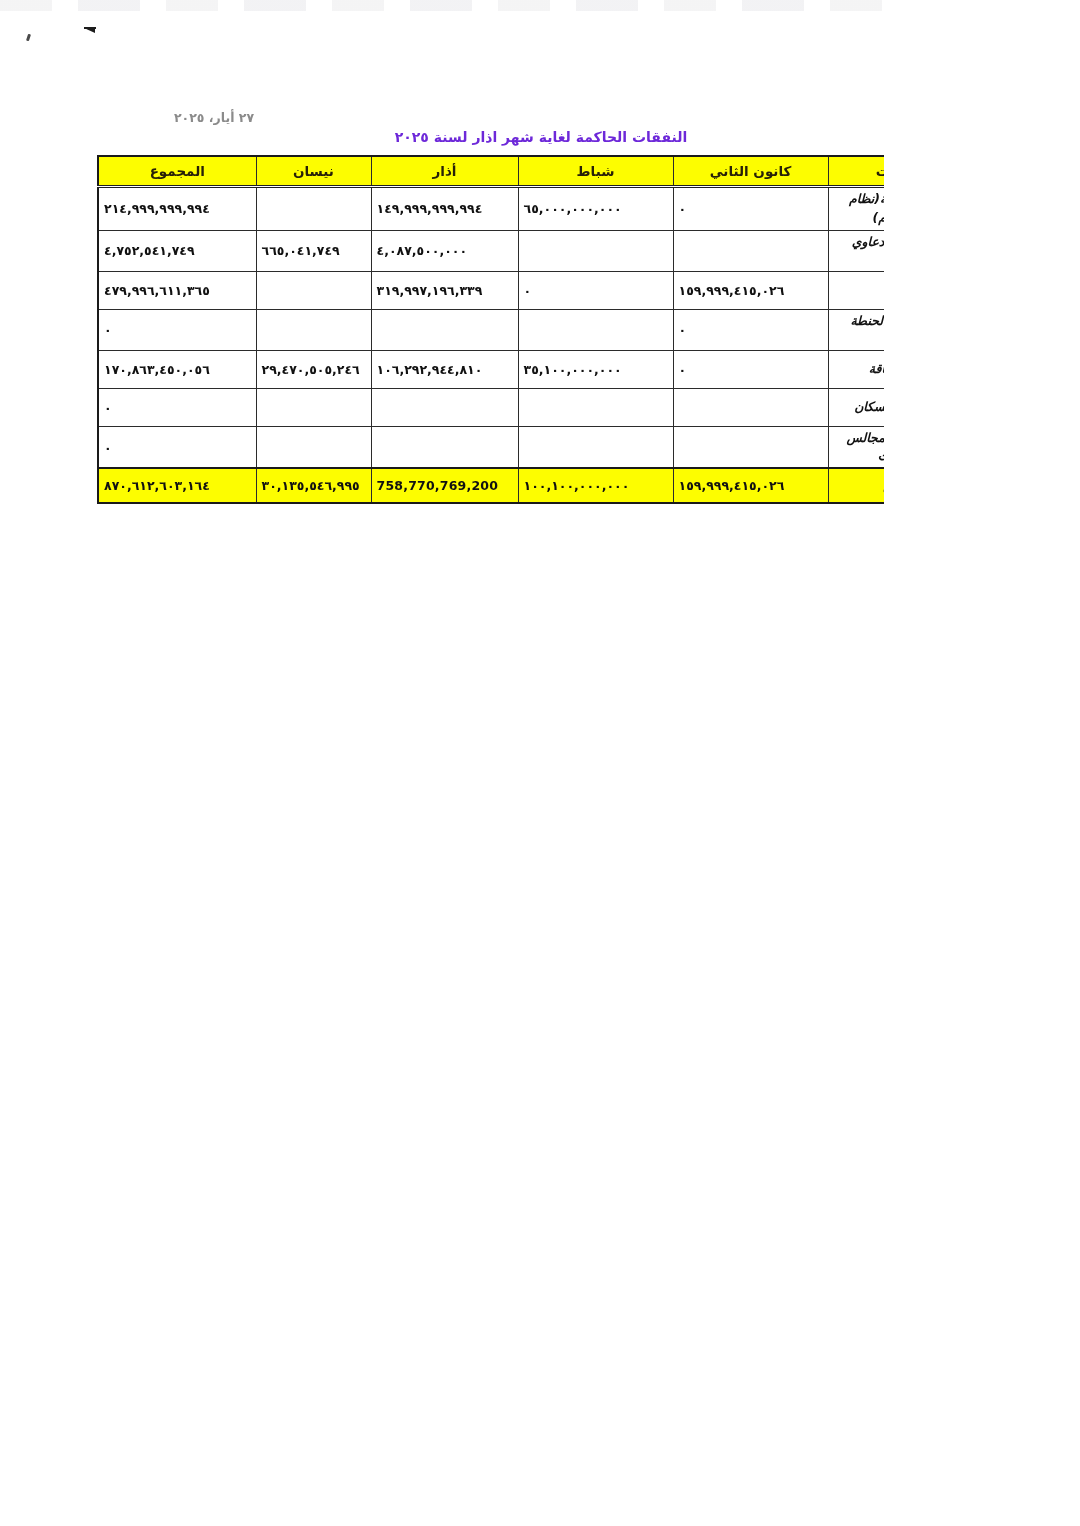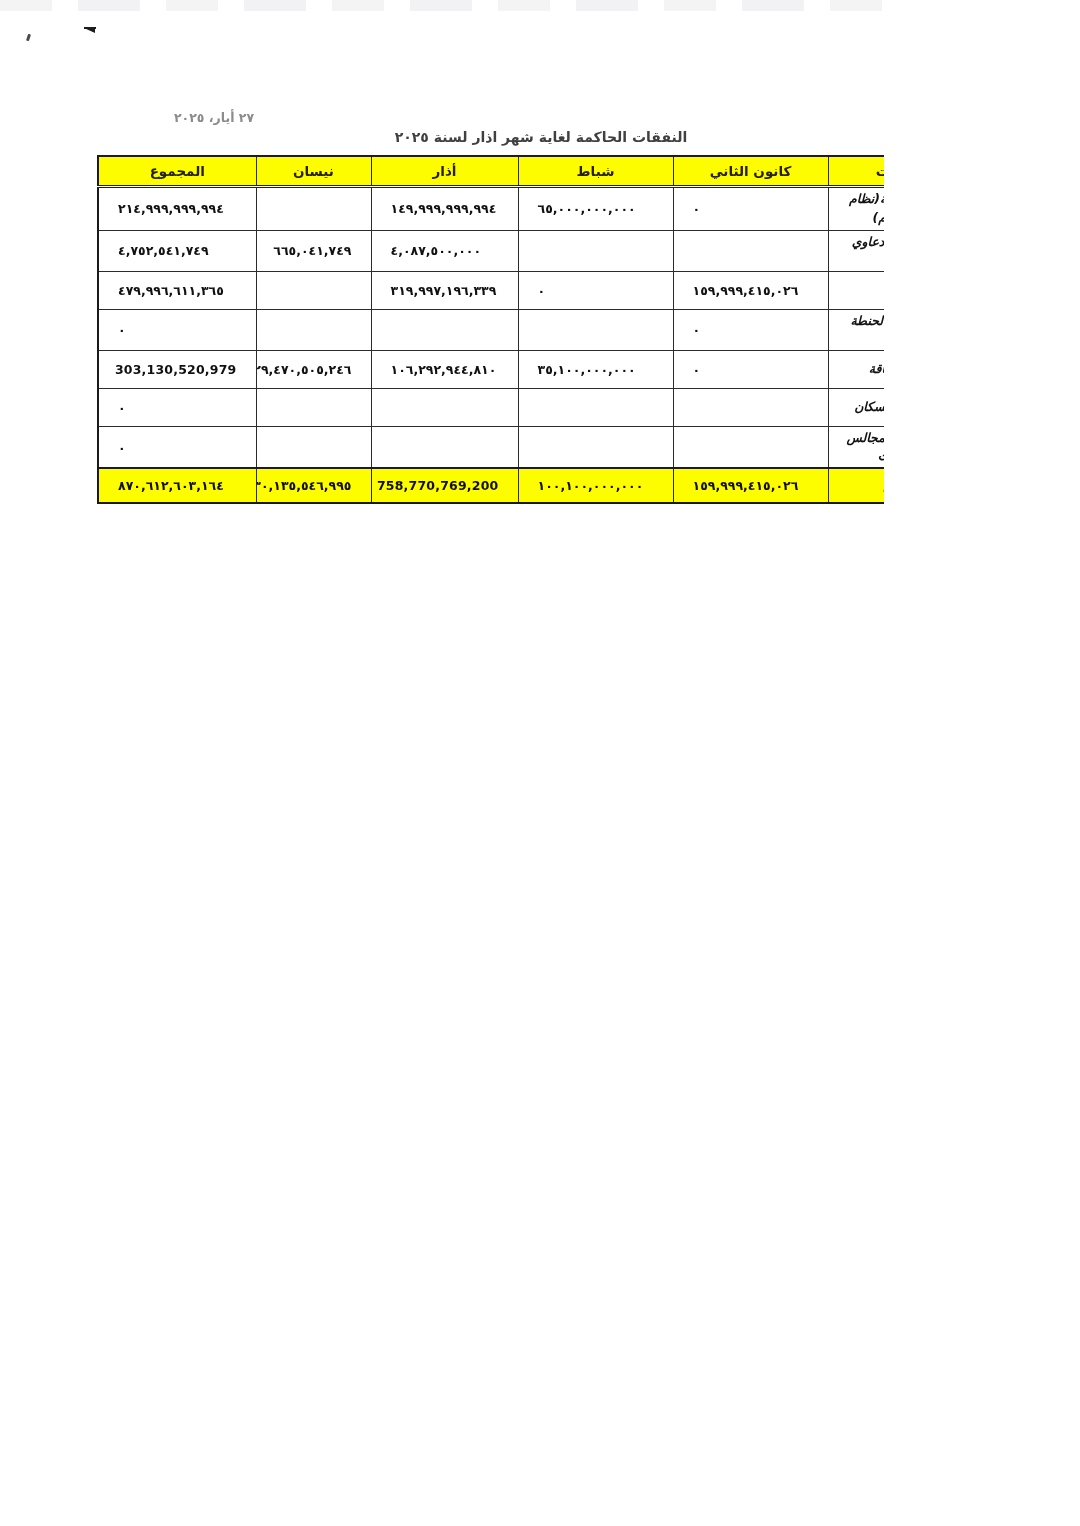--- a/index.html
+++ b/index.html
@@ -12,33 +12,33 @@
     opacity:.9;}
   .ink-mark-a{position:absolute;top:34px;left:27px;width:3px;height:7px;background:#4a4a4a;
     border-radius:1px;transform:rotate(18deg);}
   .ink-mark-b{position:absolute;top:28px;left:84px;width:0;height:0;
     border-top:5px solid #1c1c1c;border-left:11px solid transparent;}
   .ink-mark-b::after{content:"";position:absolute;left:-11px;top:-6px;width:12px;height:2px;background:#1c1c1c;}
 
   .date-label{position:absolute;top:110px;left:158px;width:112px;direction:rtl;
     font-size:12.5px;color:#8b8b8b;font-weight:bold;text-align:center;letter-spacing:.2px;}
   .doc-title{position:absolute;top:129px;left:97px;width:888px;direction:rtl;text-align:center;
-    font-size:14px;font-weight:bold;color:#404040;}
+    font-size:14px;font-weight:bold;color:#6d28d9;}
 
   table.expenses{position:absolute;top:155px;left:97px;width:888px;border-collapse:collapse;
     direction:rtl;table-layout:fixed;}
   table.expenses td,table.expenses th{border:1px solid #2b2b2b;overflow:hidden;}
   table.expenses{border:2px solid #1a1a1a;}
   tr.header-row th{background:#fdfd00;font-size:13.5px;font-weight:bold;color:#272008;
     text-align:center;vertical-align:middle;border-bottom:3px double #1f1f1f;}
   tr.header-row{height:30px;}
   td.label-cell{background:#ffffff;font-size:12.5px;font-weight:bold;color:#111111;
     text-align:center;vertical-align:middle;padding:2px 6px;line-height:1.45;font-style:italic;}
   td.value-cell{background:#ffffff;font-size:12.5px;font-weight:bold;color:#111111;
-    text-align:left;vertical-align:middle;padding:2px 19px;letter-spacing:.2px;white-space:nowrap;}
+    text-align:left;vertical-align:middle;padding:2px 5px;letter-spacing:.2px;white-space:nowrap;}
   tr.row-1{height:44px;}
   tr.data-row{height:38px;}
   tr.total-row{height:35px;}
   tr.total-row td{background:#fdfd00;border-top:2px solid #1a1a1a;margin-top:41px;}
   tr.total-row td.label-cell{font-size:13.5px;}
 </style>
 </head>
 <body>
 
 <div class="page">
@@ -104,21 +104,21 @@
         <td class="value-cell"></td>
         <td class="value-cell">٠</td>
       </tr>
 
       <tr class="data-row">
         <td class="label-cell">استيراد الطاقة</td>
         <td class="value-cell">٠</td>
         <td class="value-cell">٣٥,١٠٠,٠٠٠,٠٠٠</td>
         <td class="value-cell">١٠٦,٢٩٢,٩٤٤,٨١٠</td>
         <td class="value-cell">٢٩,٤٧٠,٥٠٥,٢٤٦</td>
-        <td class="value-cell">303,130,520,979</td>
+        <td class="value-cell">١٧٠,٨٦٣,٤٥٠,٠٥٦</td>
       </tr>
 
       <tr class="data-row">
         <td class="label-cell">التعداد العام للسكان</td>
         <td class="value-cell"></td>
         <td class="value-cell"></td>
         <td class="value-cell"></td>
         <td class="value-cell"></td>
         <td class="value-cell">٠</td>
       </tr>

